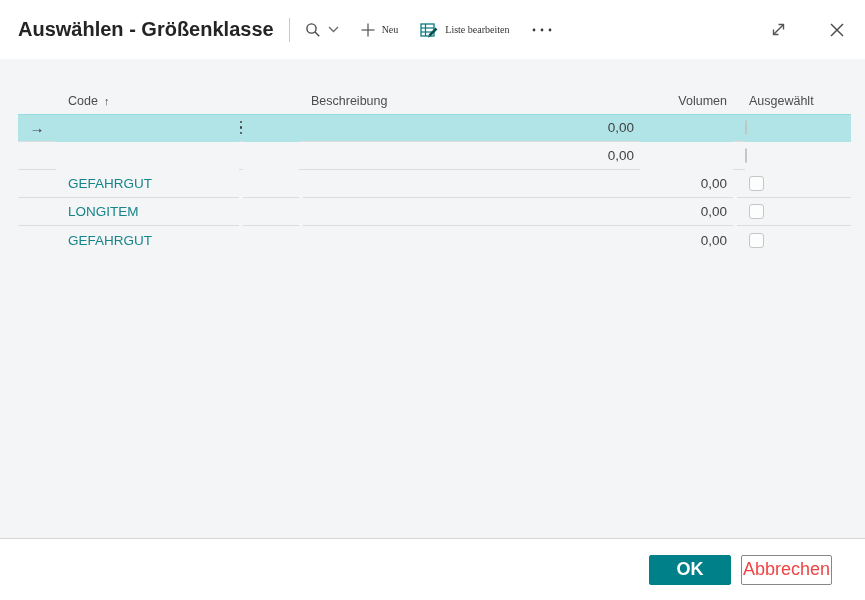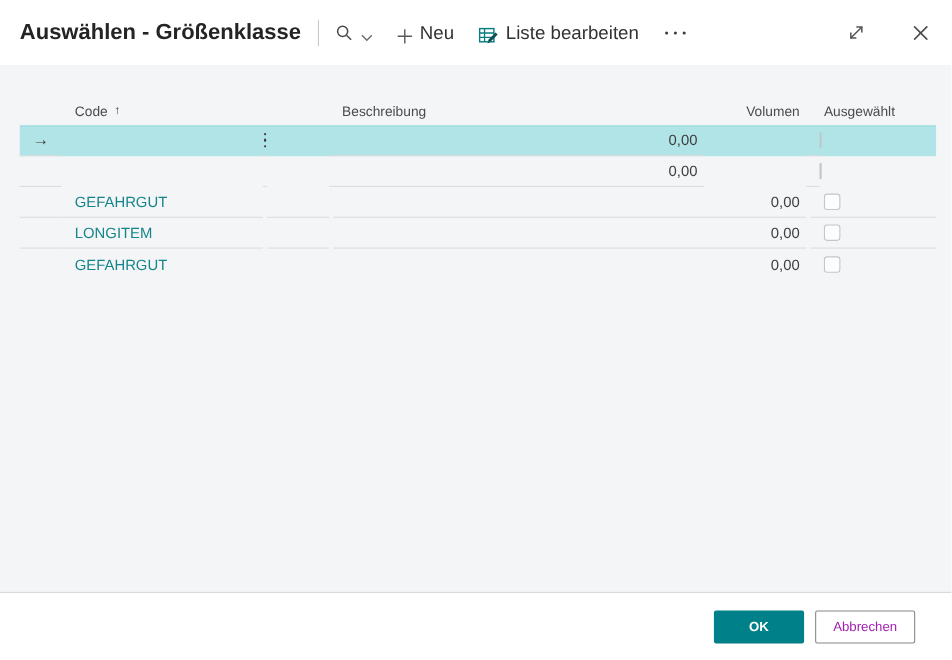--- a/index.html
+++ b/index.html
@@ -5,22 +5,22 @@
   * { margin:0; padding:0; box-sizing:border-box; }
   html,body { width:865px; height:600px; overflow:hidden; background:#fff;
               font-family:"Liberation Sans", sans-serif; }
   .dialog { width:865px; height:600px; display:flex; flex-direction:column; background:#fff; }
 
   
   .titlebar { height:59px; flex:none; background:#fff; display:flex; align-items:center;
               padding:0 20px 0 18px; }
   .page-title { font-size:20px; font-weight:600; color:#242424; white-space:nowrap; }
   .tb-divider { width:1px; height:24px; background:#c8c8c8; margin:0 15px; flex:none; }
-  .tb-btn { display:flex; align-items:flex-end; gap:7px; color:#323232; font-size:17px;
-            cursor:pointer; background:none; border:none; font-family:Liberation Sans, sans-serif; white-space:nowrap; }
+  .tb-btn { display:flex; align-items:center; gap:7px; color:#323232; font-size:10px;
+            cursor:pointer; background:none; border:none; font-family:Liberation Serif, serif; white-space:nowrap; }
   .tb-btn + .tb-btn { margin-left:22px; }
   .tb-right { margin-left:auto; display:flex; align-items:center; gap:20px; }
   .icon { display:inline-flex; align-items:center; justify-content:center; }
 
   
   .content { flex:1; background:#f4f5f6; padding:28px 14px 0 18px; overflow:hidden; }
   .grid-row { display:grid; grid-template-columns:38px 183px 4px 56px 4px 1fr 93px 4px 114px;
               align-items:stretch; width:833px; }
   .thead { height:27px; color:#4c4c4c; font-size:12.5px; align-items:center; }
   .th { display:flex; align-items:center; height:100%; cursor:pointer; }
@@ -46,25 +46,25 @@
   .volumen-cell { justify-content:flex-end; padding-right:6px; color:#3f3f3f; font-size:13.5px; }
   .check-cell { padding-left:12px; }
   .checkbox { width:15px; height:15px; border:1px solid #c5c6c7; border-radius:3px;
               background:#fcfdfd; }
   .row.selected .checkbox { background:#eef9f9; border-color:#bcc9c9; }
 
   
   .footer { height:62px; flex:none; background:#fff; border-top:1px solid #d6d6d6;
             display:flex; align-items:center; justify-content:flex-end; gap:10px;
             padding-right:33px; }
-  .btn { height:30px; font-size:12px; border-radius:2px; display:flex; align-items:center;
+  .btn { height:30px; font-size:18px; border-radius:2px; display:flex; align-items:center;
          justify-content:center; cursor:pointer; font-family:inherit; }
   .btn-primary { width:82px; background:#008089; border:1px solid #008089; color:#fff;
                  font-weight:700; }
-  .btn-secondary { width:91px; background:#fff; border:1px solid #8a8886; color:#a21caf; }
+  .btn-secondary { width:91px; background:#fff; border:1px solid #8a8886; color:#ef4444; }
 </style>
 </head>
 <body>
 
 <div class="dialog">
 
   <div class="titlebar">
     <div class="page-title">Auswählen - Größenklasse</div>
     <div class="tb-divider"></div>
 

